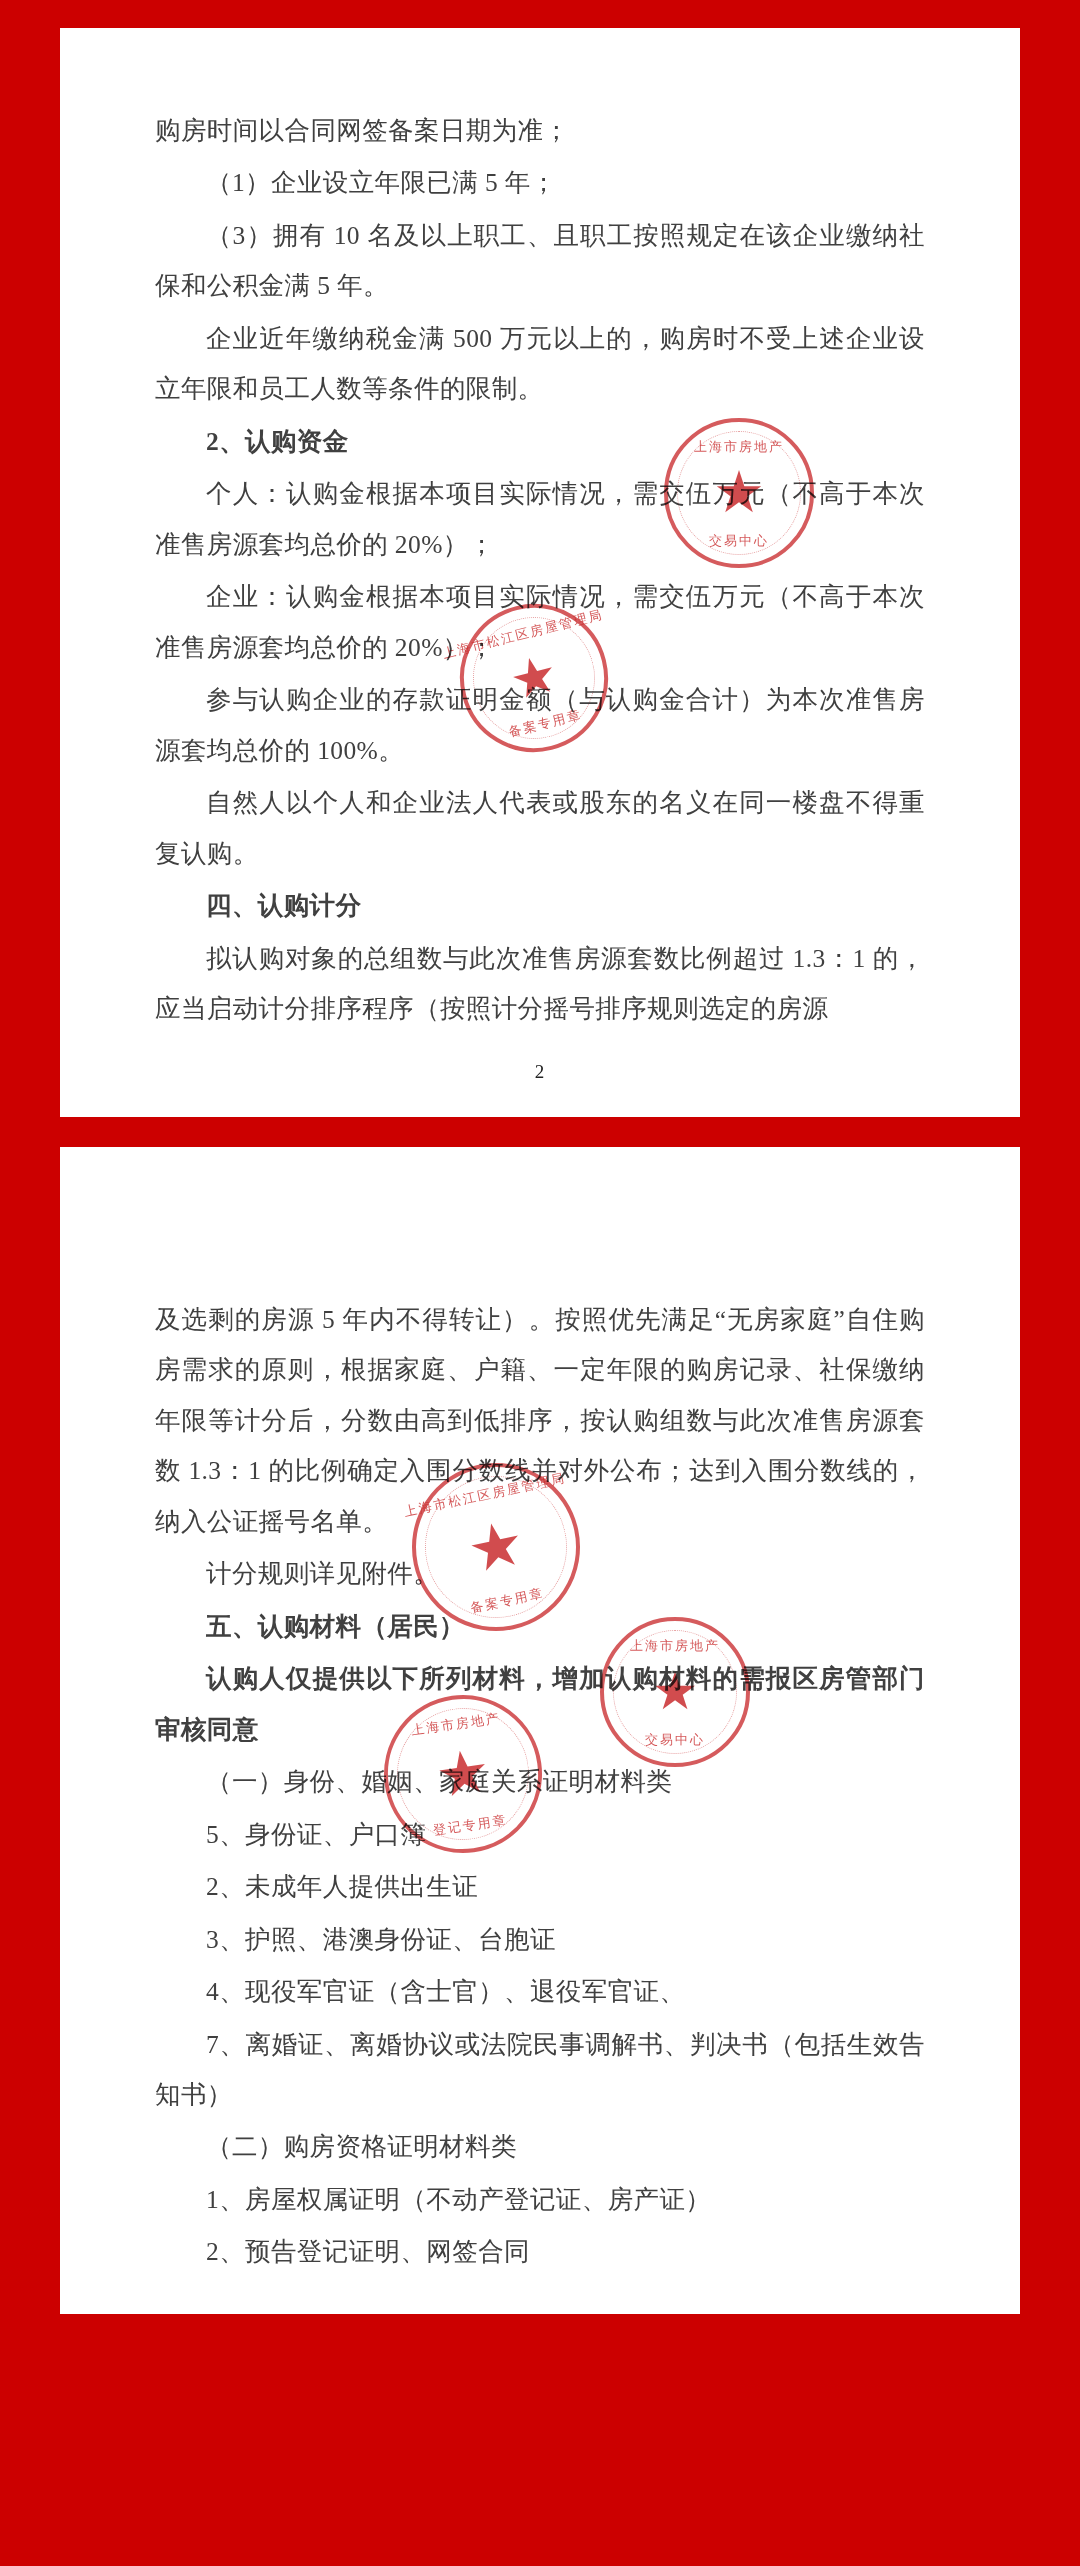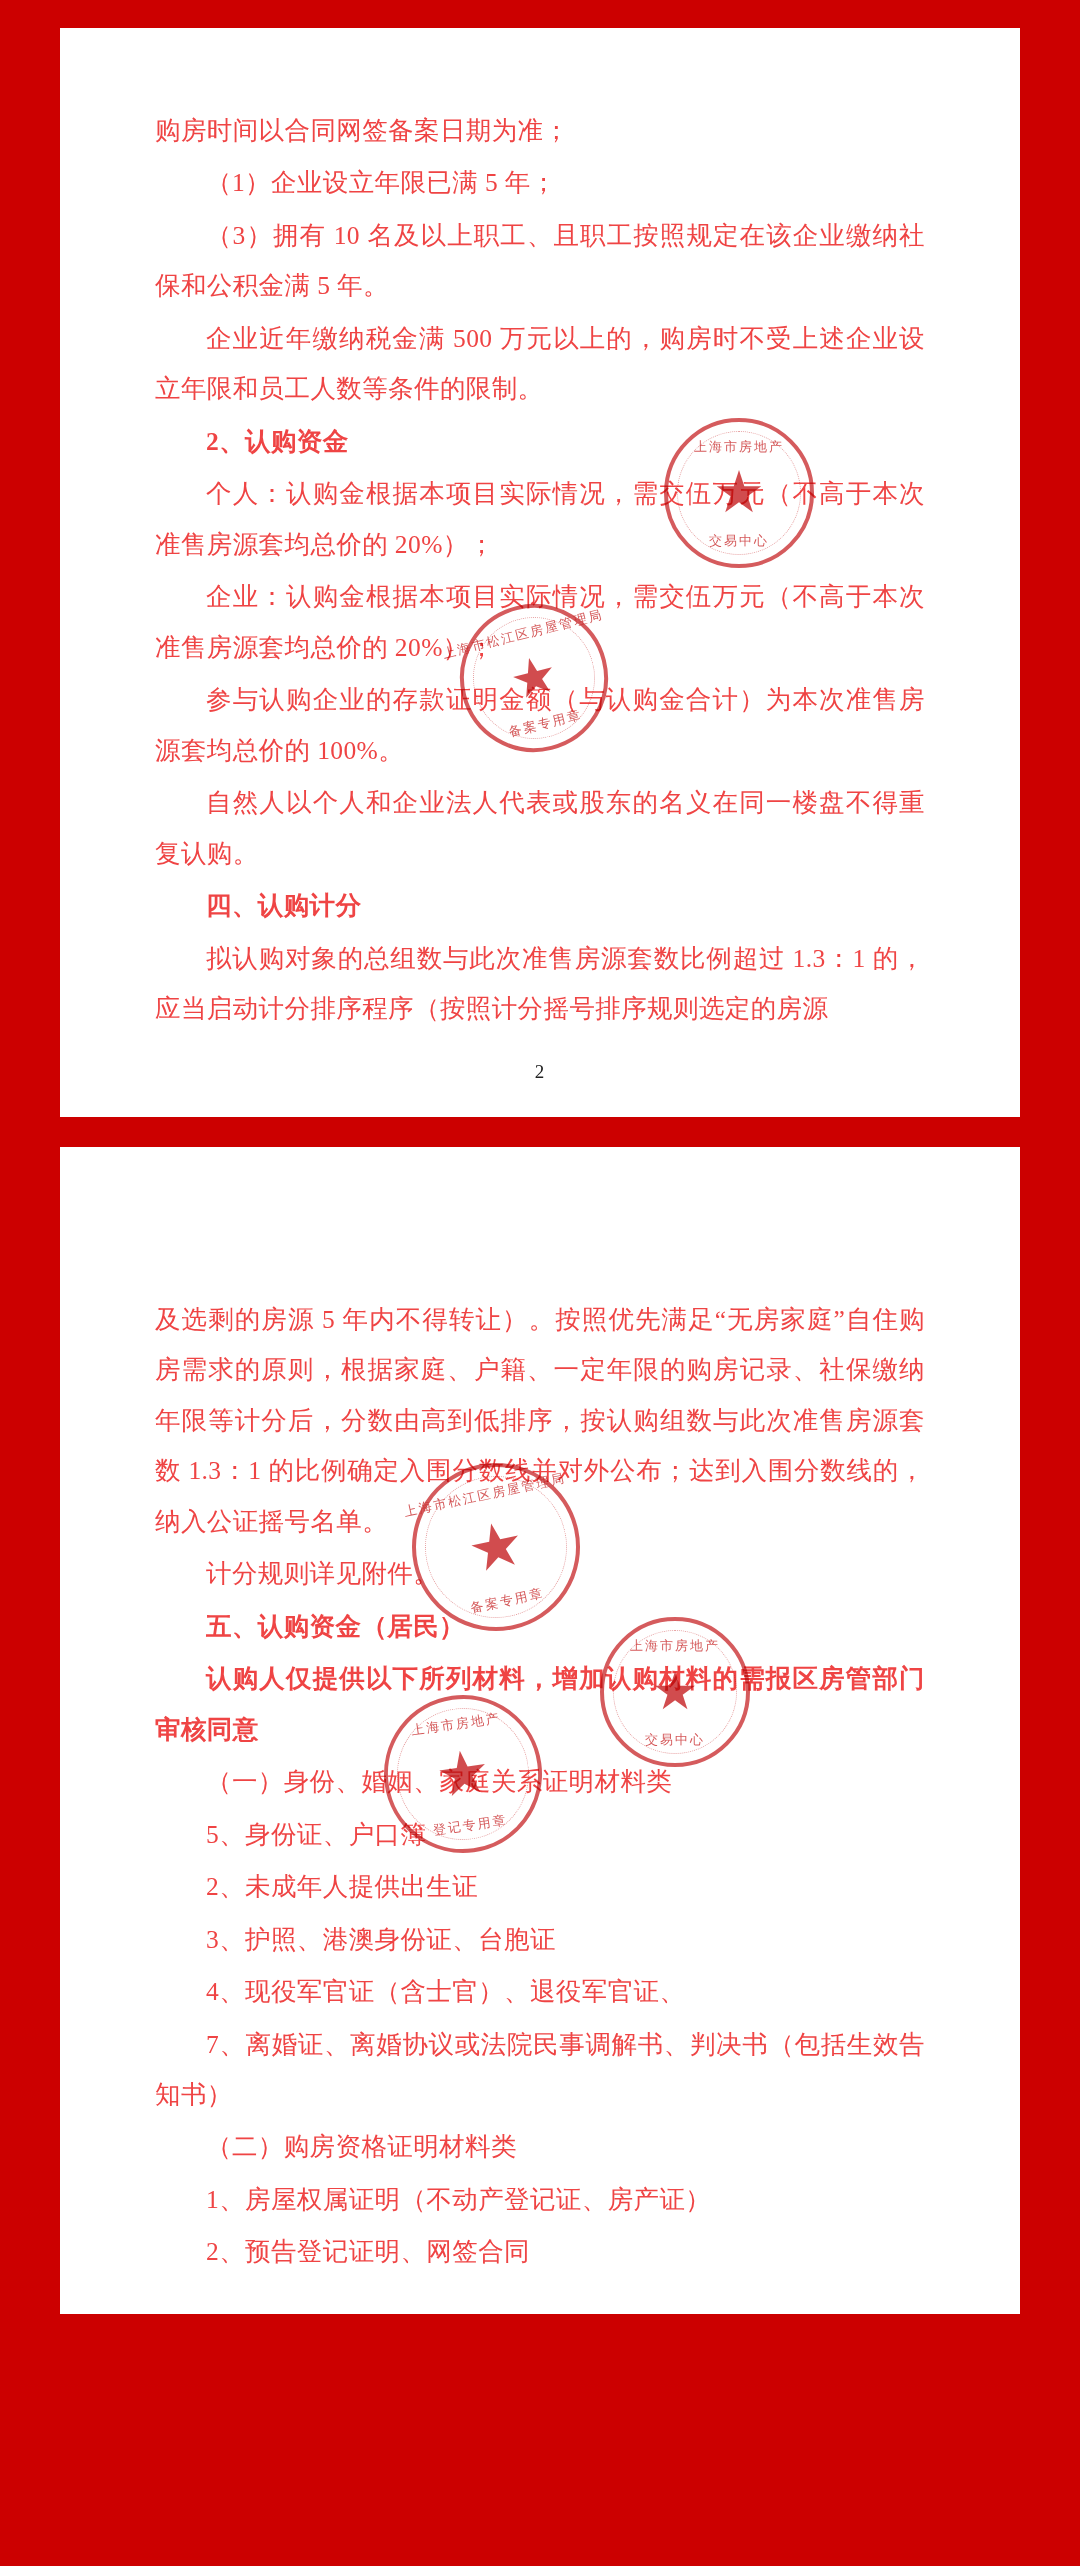--- a/index.html
+++ b/index.html
@@ -21,21 +21,21 @@
     margin: 0 auto 30px auto;
     background: #ffffff;
     padding: 78px 95px 34px 95px;
     overflow: hidden;
   }
   .page:last-child { margin-bottom: 0; }
   .page-inner { position: relative; z-index: 2; }
   .para {
     font-size: 25.5px;
     line-height: 1.98;
-    color: #ef4444;
+    color: #404040;
     text-align: justify;
     text-justify: inter-ideograph;
     margin: 0 0 2px 0;
     letter-spacing: 0.4px;
   }
   .indent { text-indent: 2em; }
   .bold { font-weight: bold; }
   .page-num {
     margin-top: 26px;
     text-align: center;
@@ -157,21 +157,21 @@
       <div class="ring-text"></div>
       <span class="ctext t-top">上海市房地产</span>
       <span class="star">★</span>
       <span class="ctext t-bot">登记专用章</span>
     </div>
 
     <div class="page-inner">
       <div class="spacer-top"></div>
       <p class="para">及选剩的房源 5 年内不得转让）。按照优先满足“无房家庭”自住购房需求的原则，根据家庭、户籍、一定年限的购房记录、社保缴纳年限等计分后，分数由高到低排序，按认购组数与此次准售房源套数 1.3：1 的比例确定入围分数线并对外公布；达到入围分数线的，纳入公证摇号名单。</p>
       <p class="para indent">计分规则详见附件。</p>
-      <p class="para indent bold">五、认购资金（居民）</p>
+      <p class="para indent bold">五、认购材料（居民）</p>
       <p class="para indent bold">认购人仅提供以下所列材料，增加认购材料的需报区房管部门审核同意</p>
       <p class="para indent">（一）身份、婚姻、家庭关系证明材料类</p>
       <p class="para indent">5、身份证、户口簿</p>
       <p class="para indent">2、未成年人提供出生证</p>
       <p class="para indent">3、护照、港澳身份证、台胞证</p>
       <p class="para indent">4、现役军官证（含士官）、退役军官证、</p>
       <p class="para indent">7、离婚证、离婚协议或法院民事调解书、判决书（包括生效告知书）</p>
       <p class="para indent">（二）购房资格证明材料类</p>
       <p class="para indent">1、房屋权属证明（不动产登记证、房产证）</p>
       <p class="para indent">2、预告登记证明、网签合同</p>

